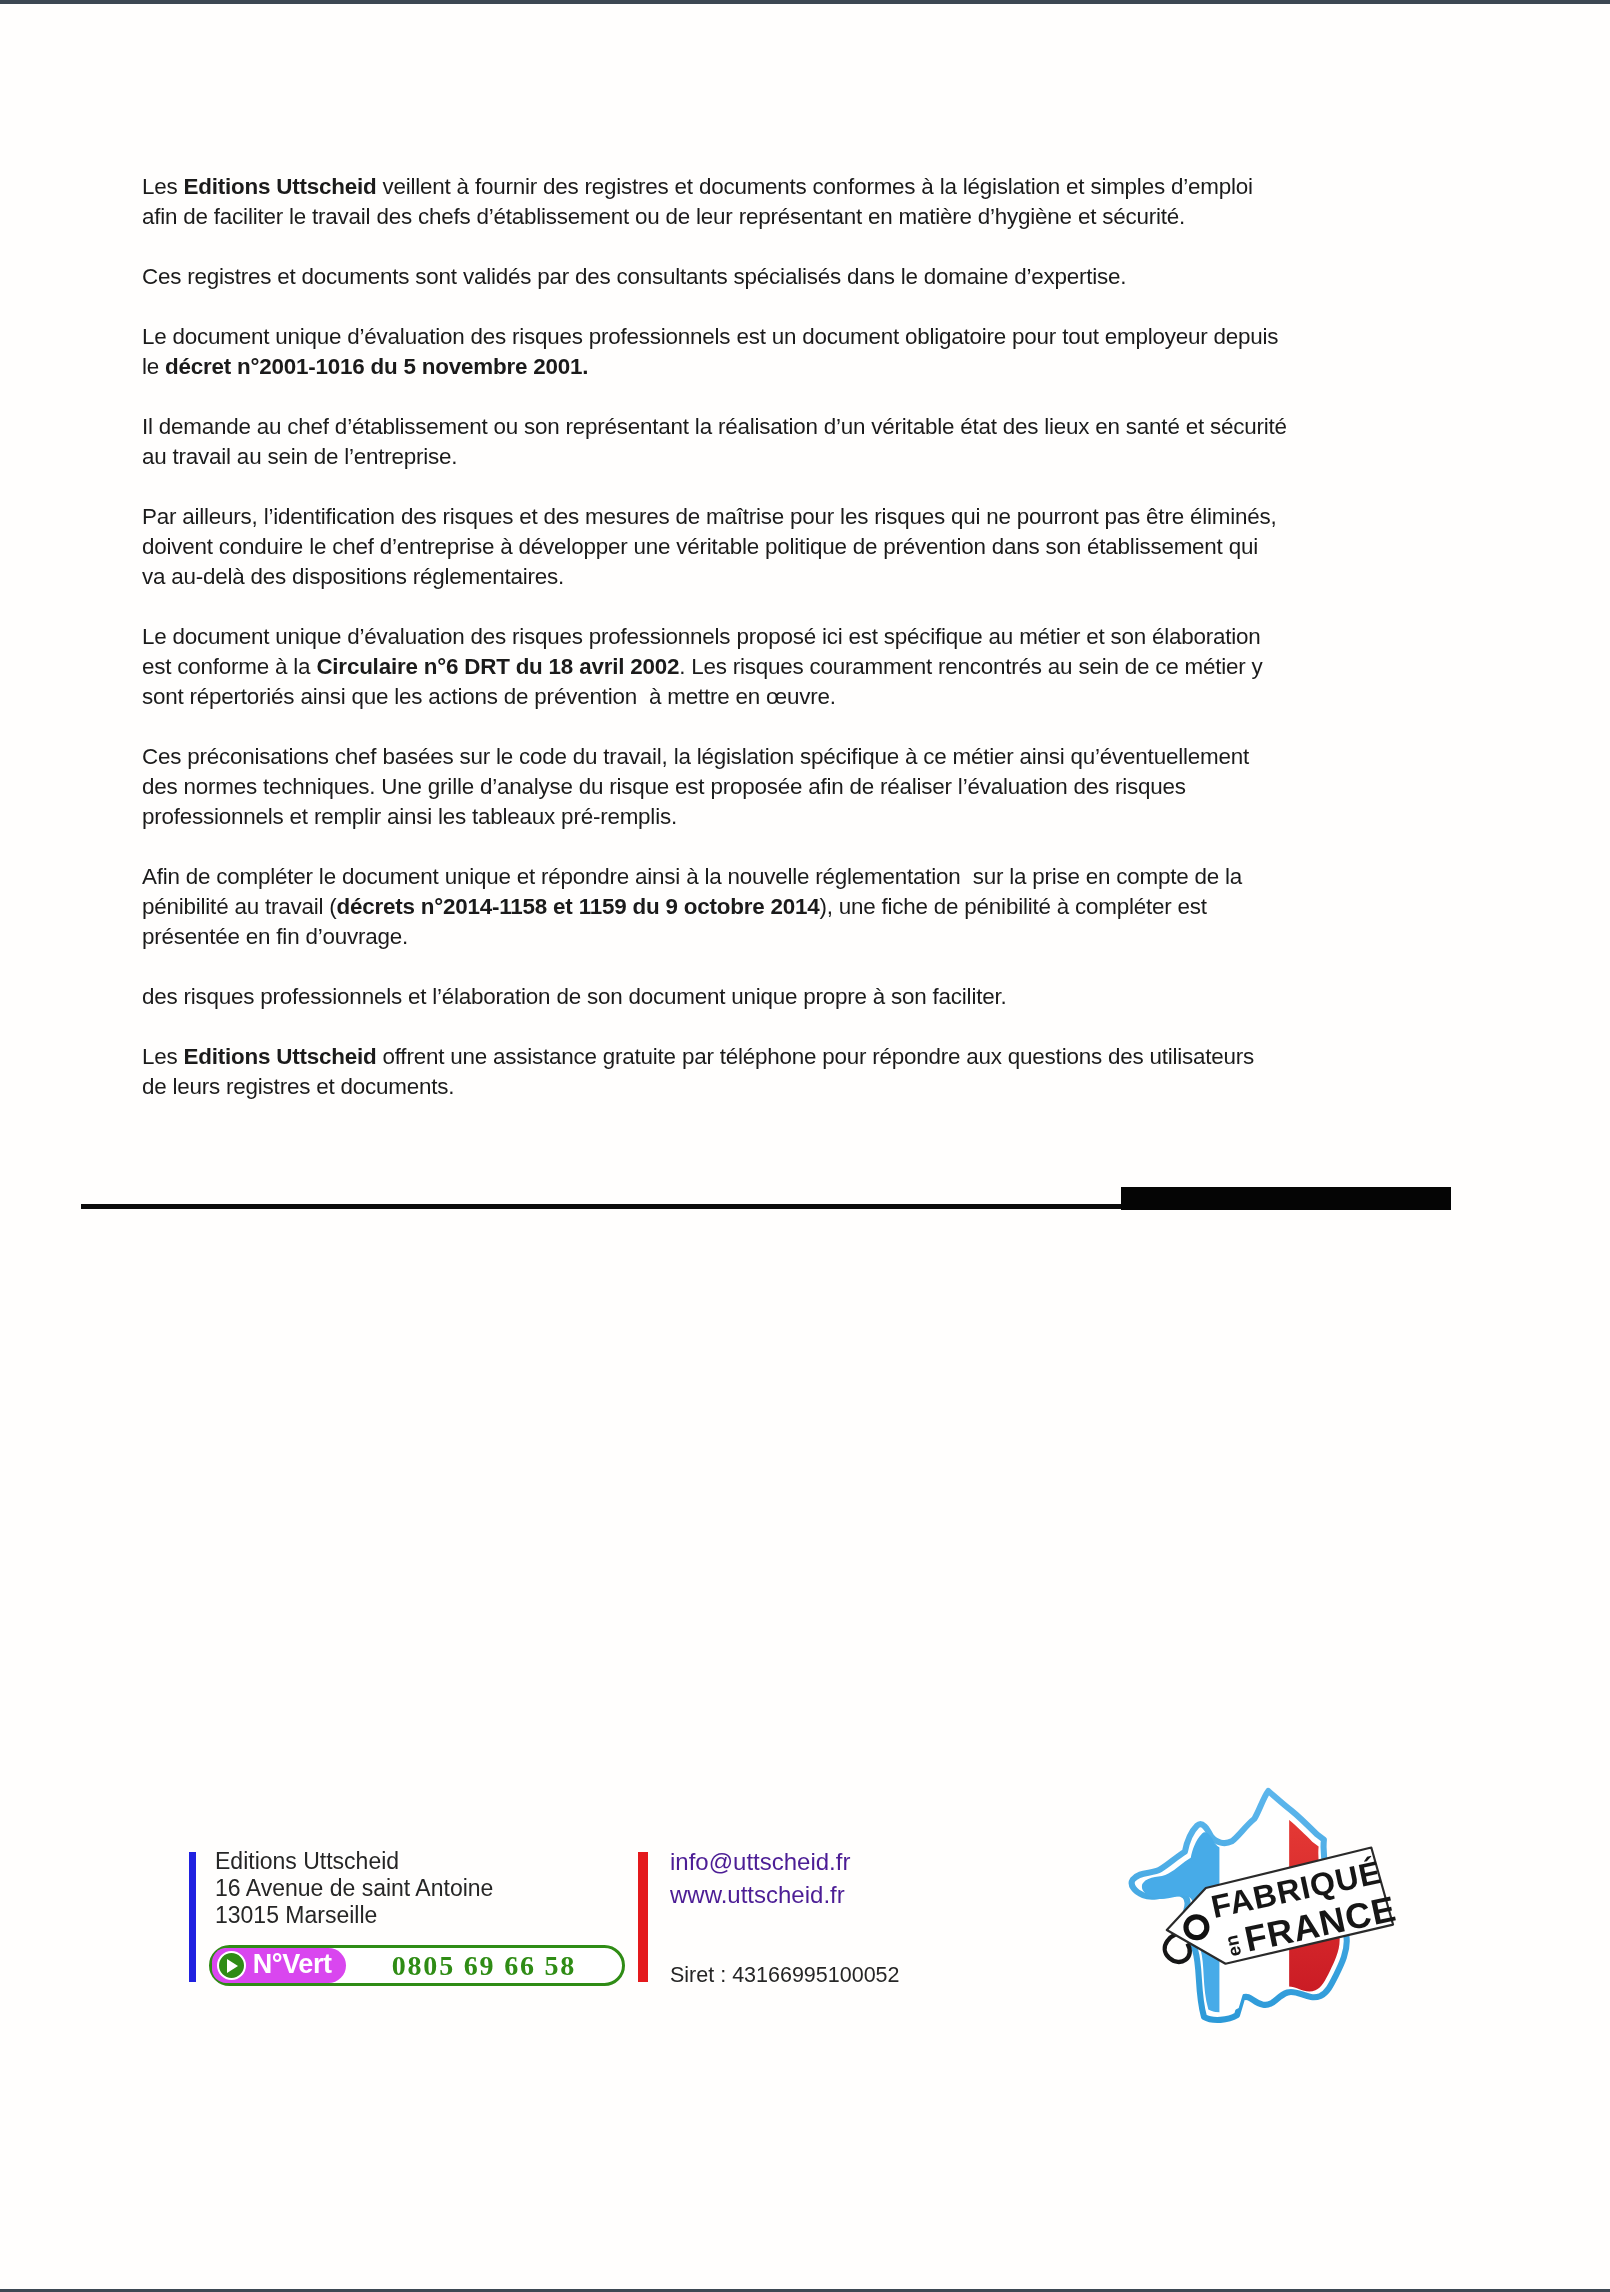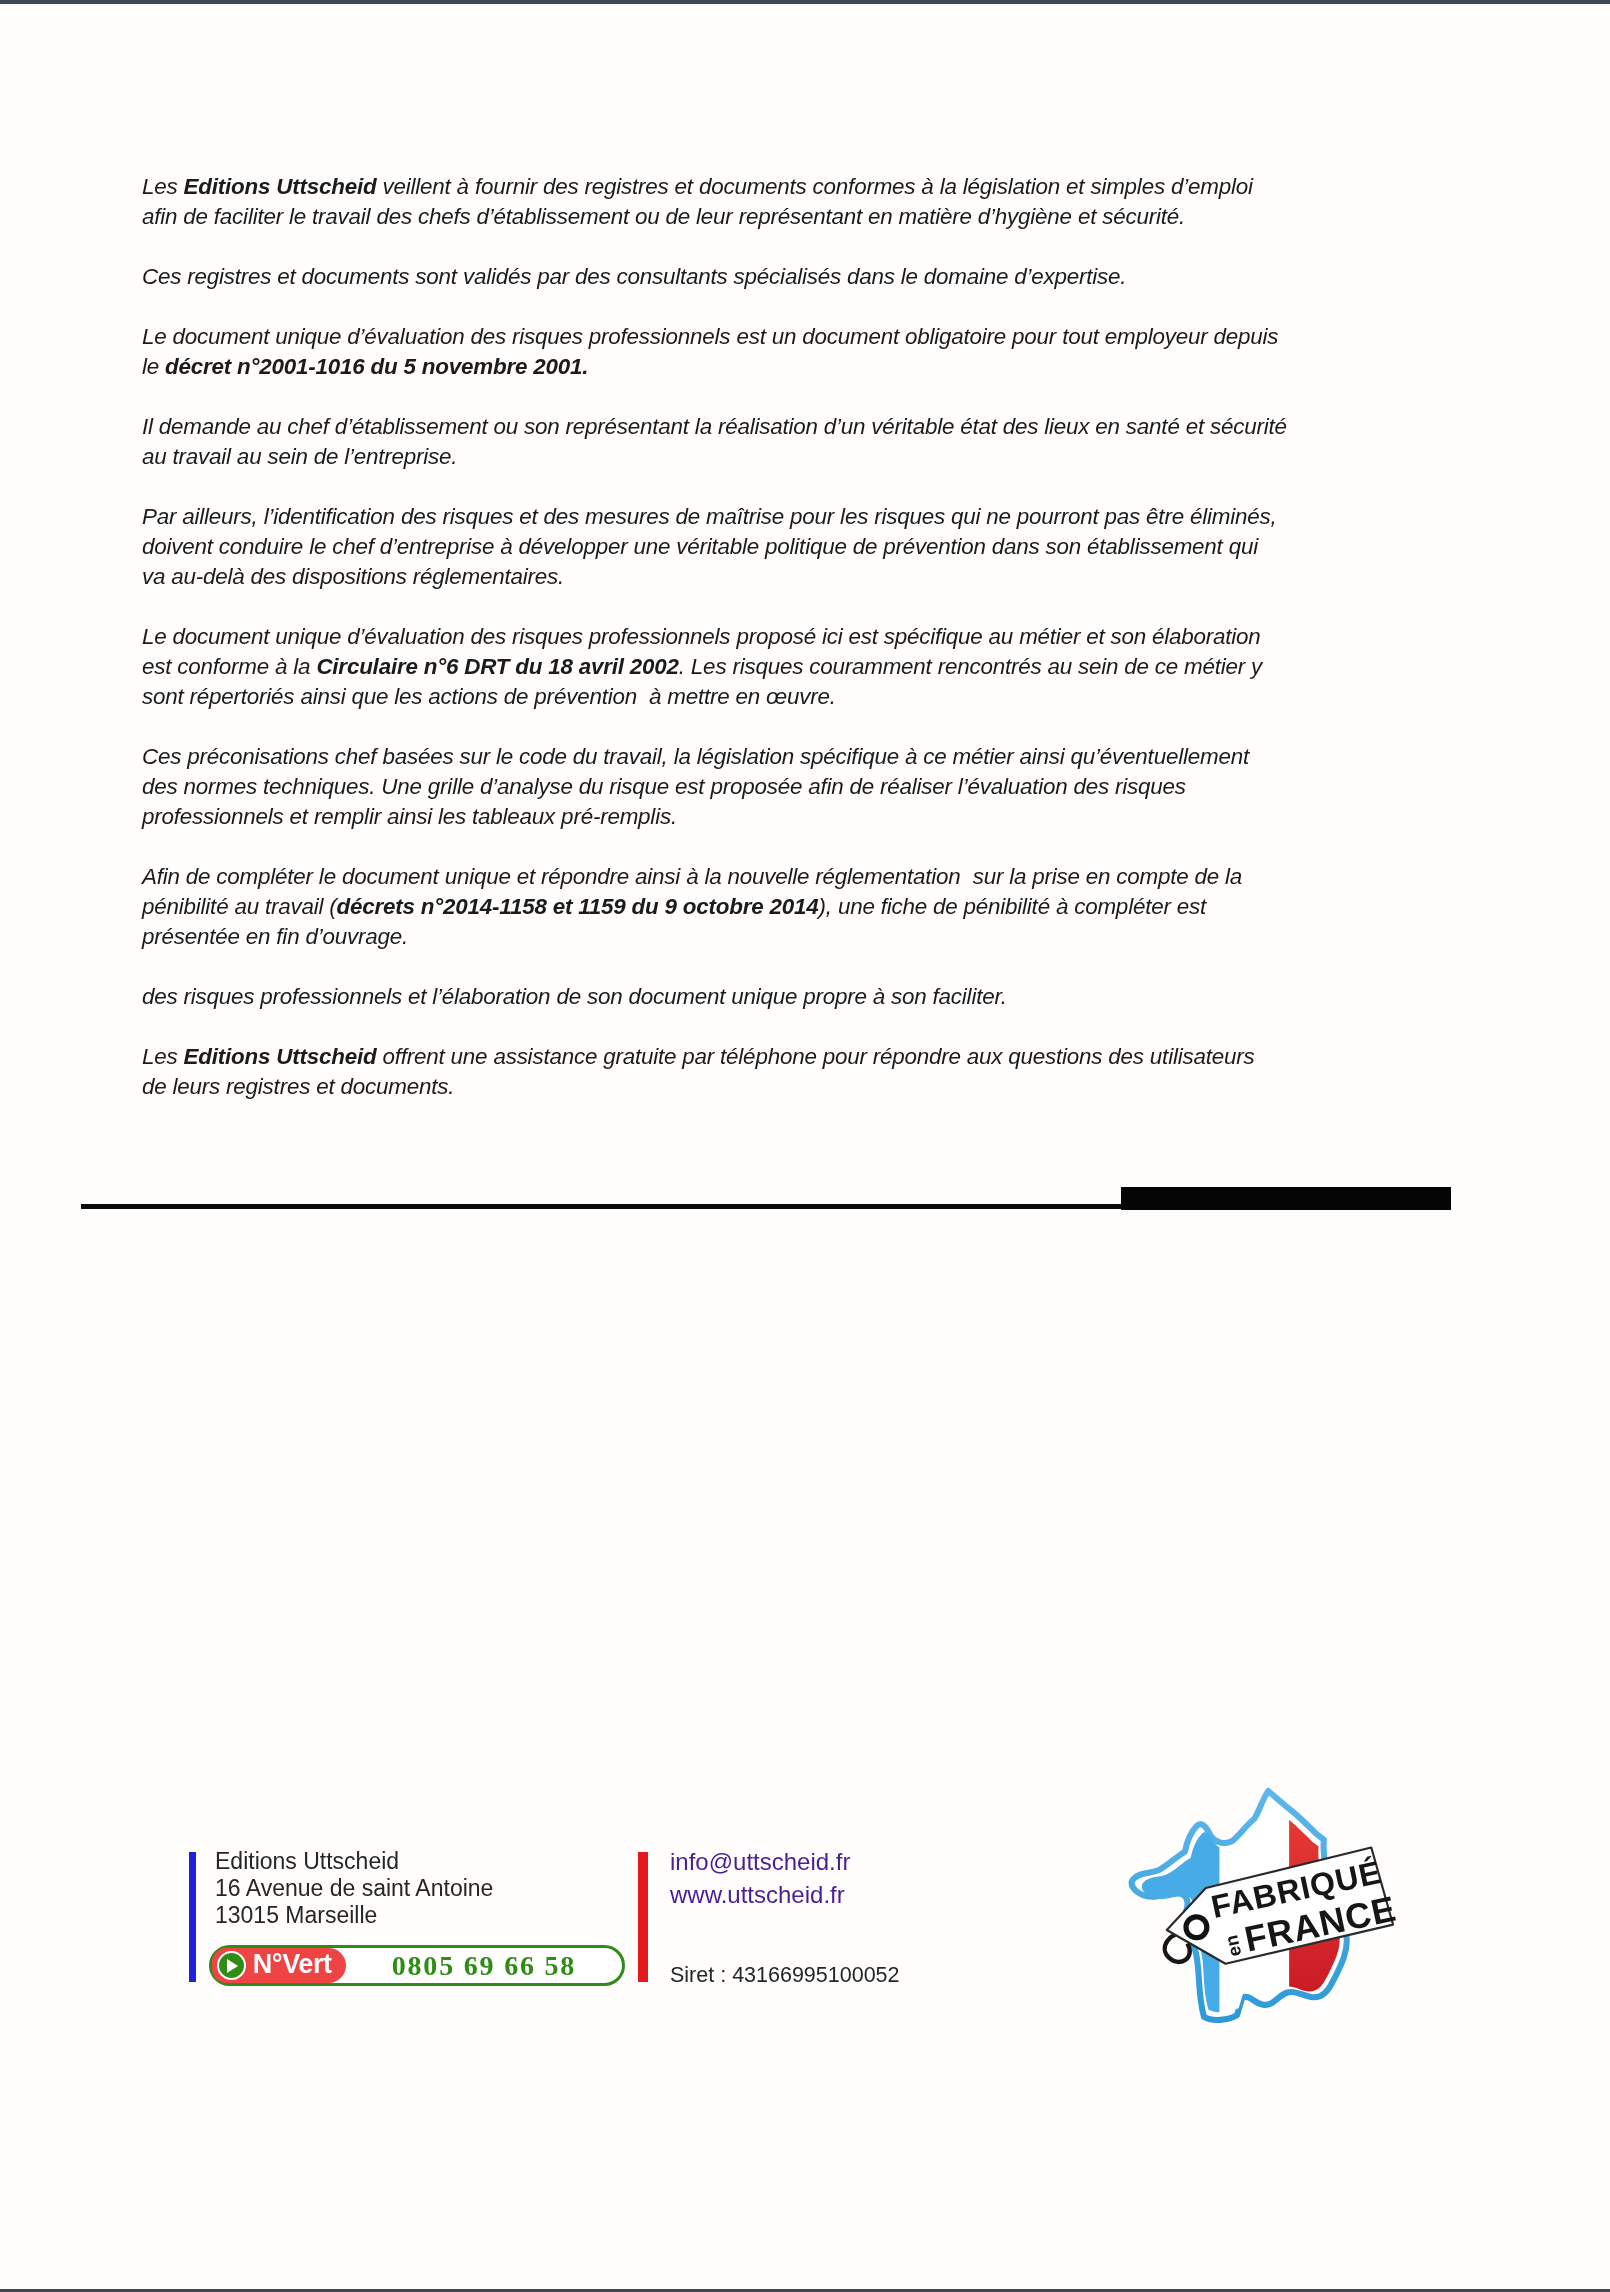--- a/index.html
+++ b/index.html
@@ -12,21 +12,21 @@
     font-family:"Liberation Sans",sans-serif;
     color:#1b1b1b;
   }
   .edge{position:absolute;left:0;width:1610px;background:#3d4853;}
   .edge.top{top:0;height:3.6px;}
   .edge.bottom{bottom:0;height:4.5px;}
 
   
   .textblock{
     position:absolute;left:142px;top:172px;width:1397px;
-    font-size:22.4px;letter-spacing:-0.2px;font-style:italic;
+    font-size:22.4px;letter-spacing:-0.2px;
   }
   .para{margin:0 0 30px 0;}
   .line{line-height:30px;white-space:pre;}
   .line .b{font-weight:bold;}
 
   
   .divider-line{position:absolute;left:81px;top:1204px;width:1041px;height:5.4px;background:#0b0b0b;}
   .divider-block{position:absolute;left:1121px;top:1187px;width:330px;height:23px;background:#050505;}
 
   
@@ -38,21 +38,21 @@
   .contact{position:absolute;left:670px;top:1845px;font-size:24px;line-height:33px;color:#4c1d95;}
   .siret{position:absolute;left:670px;top:1963px;font-size:21.5px;color:#262626;}
 
   
   .nvert{
     position:absolute;left:209px;top:1945px;width:416px;height:41px;
     box-sizing:border-box;border:3.6px solid #2f8c15;border-radius:23px;
     background:#ffffff;display:flex;align-items:stretch;
   }
   .nv-left{
-    background:#ef4444;border-radius:16px 19.7px 19.7px 16px;
+    background:#d946ef;border-radius:16px 19.7px 19.7px 16px;
     display:flex;align-items:center;padding:0 14.3px 0 4.5px;gap:7.2px;
   }
   .nv-circle{
     width:25px;height:25px;border-radius:50%;
     border:2.7px solid #fff;background:#2f8c15;
     display:flex;align-items:center;justify-content:center;flex:0 0 auto;
   }
   .nv-arrow{
     width:0;height:0;margin-left:3.6px;
     border-left:11.6px solid #fff;

